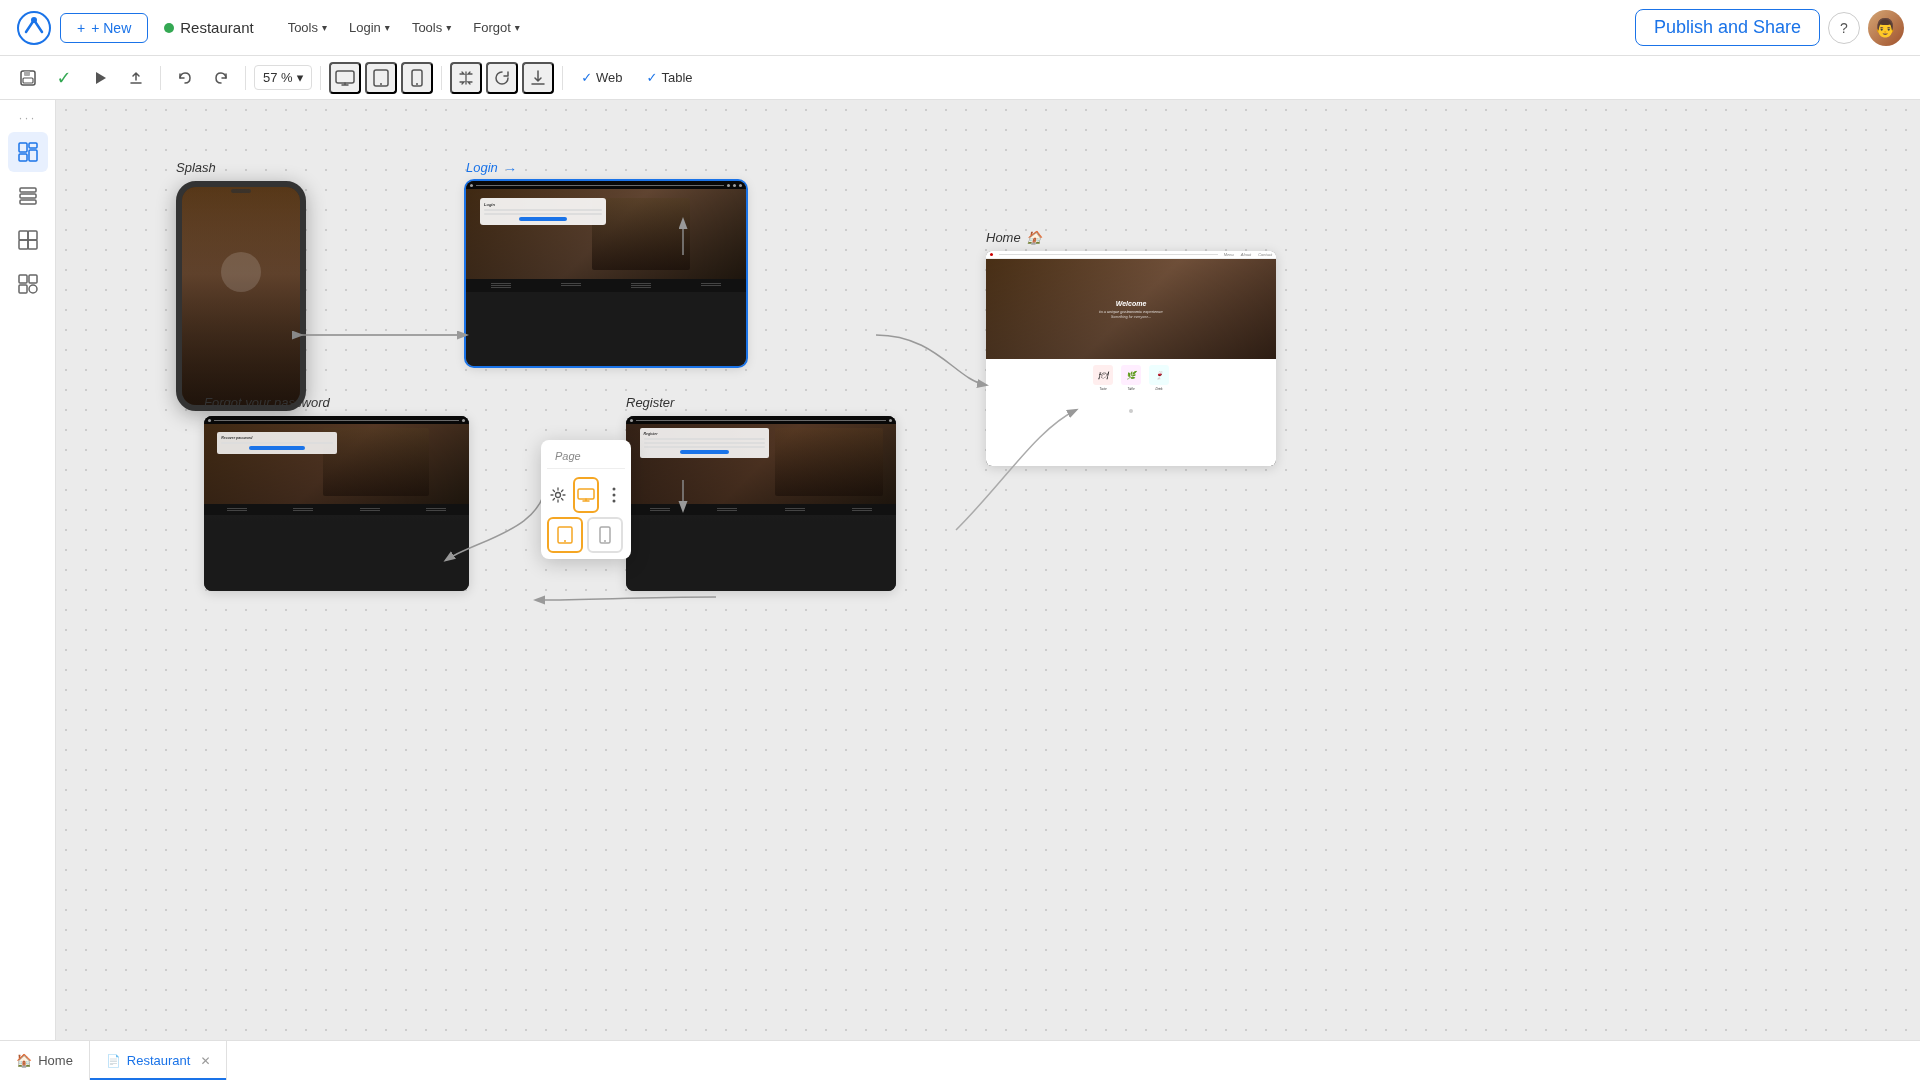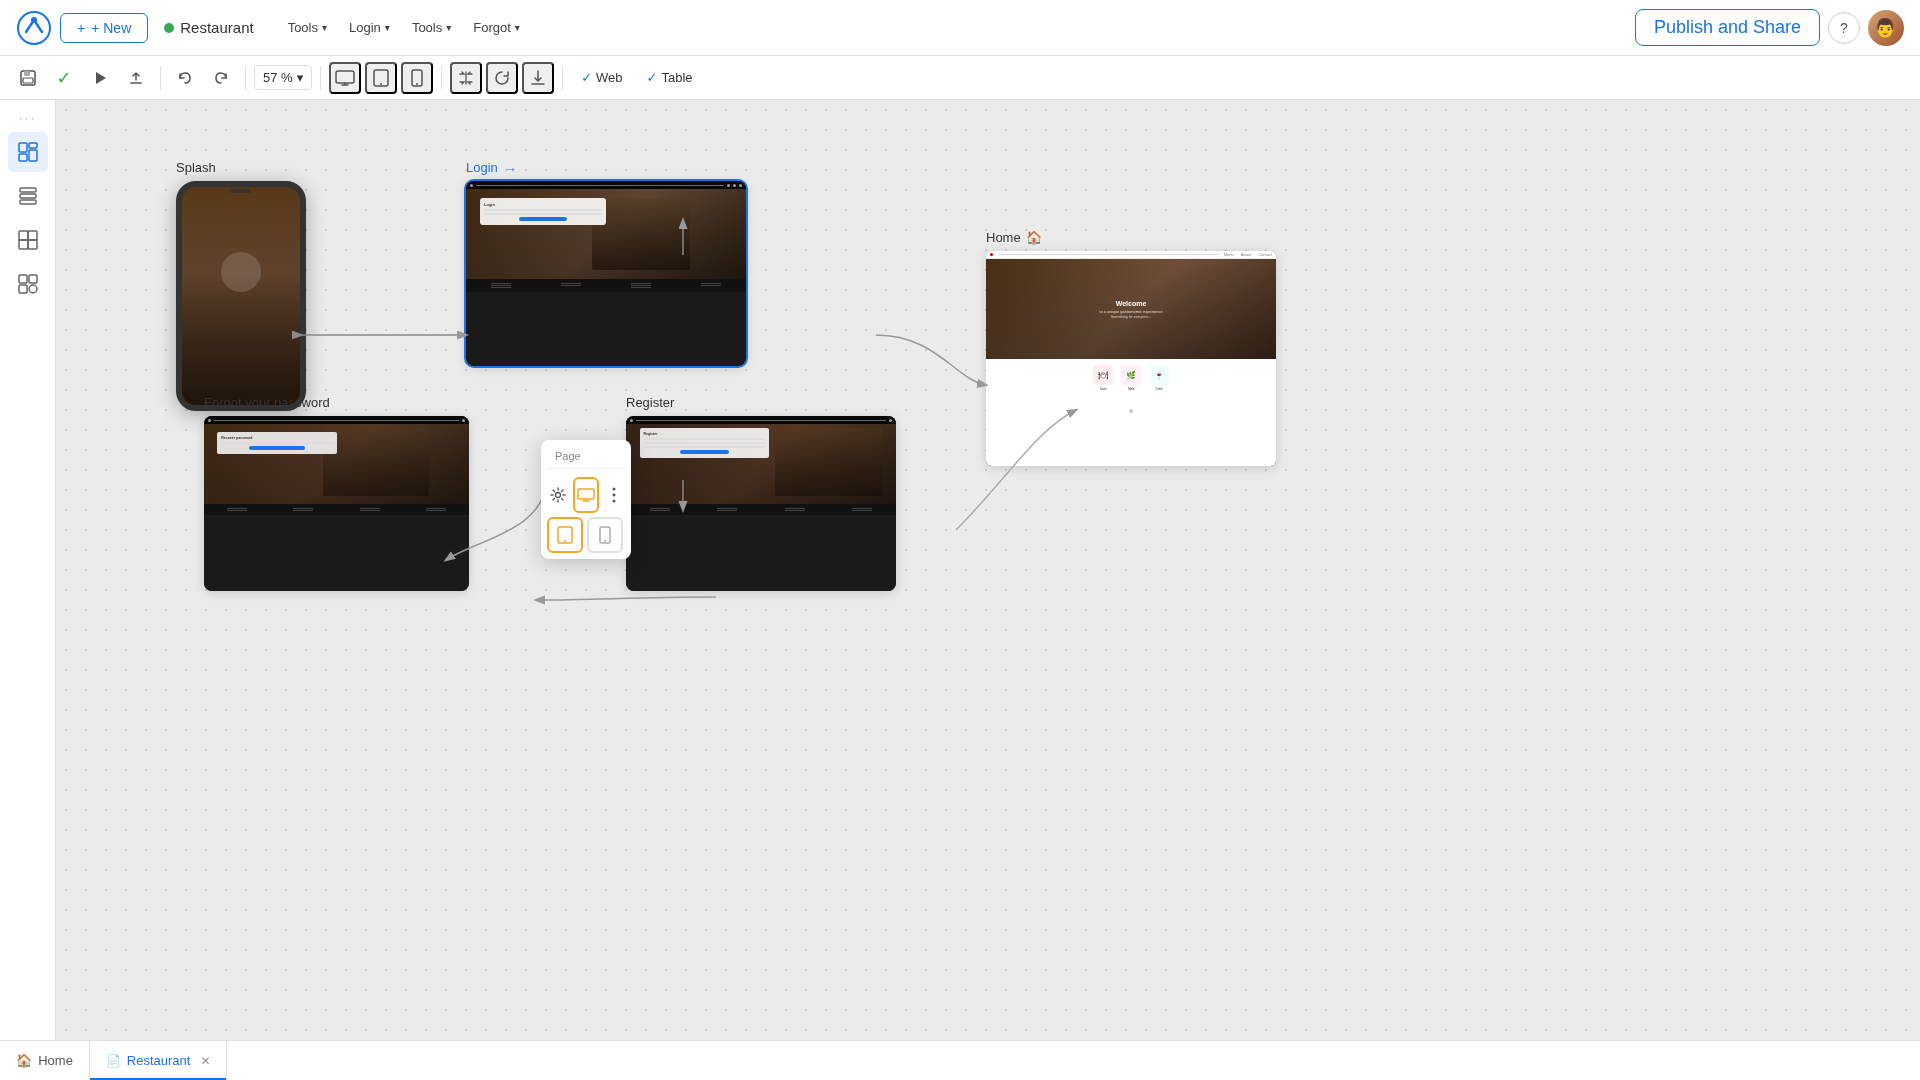--- a/index.html
+++ b/index.html
@@ -83,20 +83,21 @@
     }
 
     
     .canvas-area {
       position: absolute; left: 56px; top: 100px;
       width: calc(1920px - 56px); height: calc(1080px - 100px - 40px);
       background: #ebebeb;
       background-image: radial-gradient(circle, #ccc 1px, transparent 1px);
       background-size: 20px 20px;
       overflow: hidden;
+      font-style: italic;
     }
 
     
     .page-frame {
       position: absolute; cursor: pointer;
     }
     .page-label {
       font-size: 13px; color: #333; margin-bottom: 6px; display: flex; align-items: center; gap: 6px;
     }
     .frame-box {

